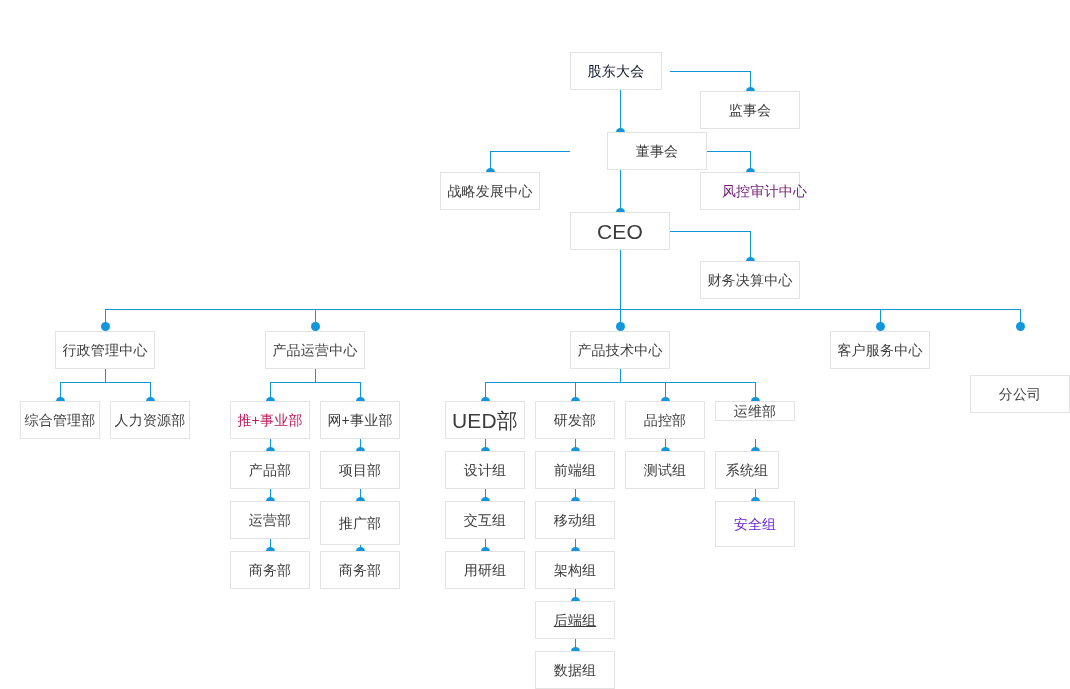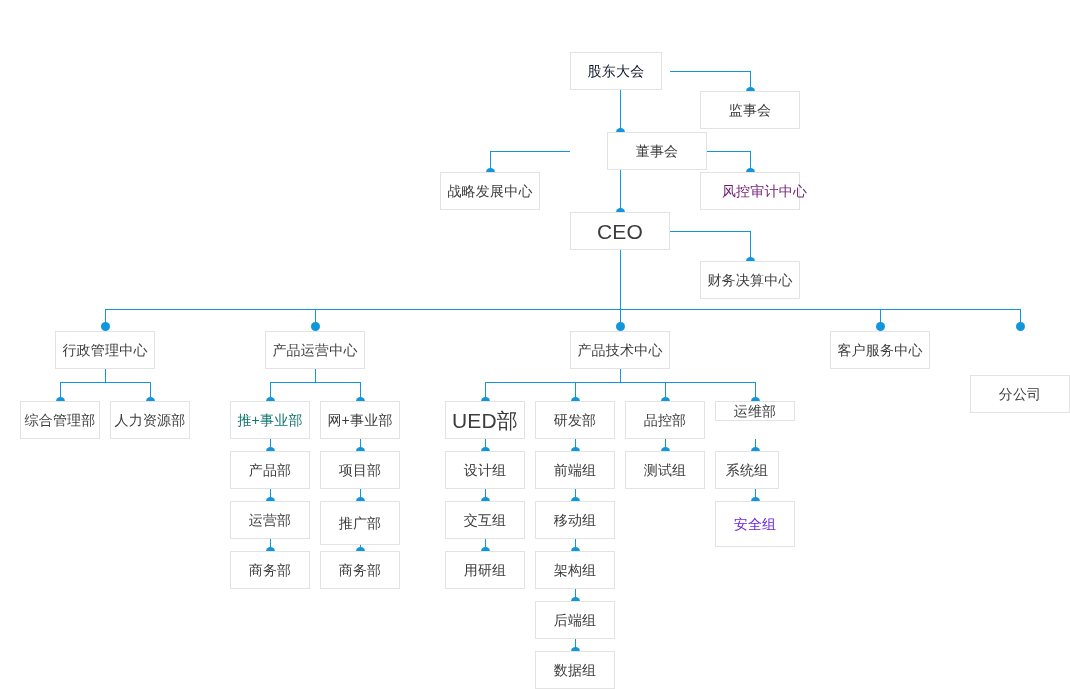--- a/index.html
+++ b/index.html
@@ -155,37 +155,37 @@
       <div class="node" style="left: 700px; top: 172px; width: 100px; height: 38px; border-color: rgb(227, 227, 227); color: #701a75; padding-left: 29px;">风控审计中心</div>
       <div class="node latin" style="left: 570px; top: 212px; width: 100px; height: 38px; border-color: rgb(227, 227, 227); color: rgb(60, 60, 60);">CEO</div>
       <div class="node" style="left: 700px; top: 261px; width: 100px; height: 38px; border-color: rgb(227, 227, 227); color: rgb(60, 60, 60);">财务决算中心</div>
       <div class="node" style="left: 55px; top: 331px; width: 100px; height: 38px; border-color: rgb(227, 227, 227); color: rgb(60, 60, 60);">行政管理中心</div>
       <div class="node" style="left: 265px; top: 331px; width: 100px; height: 38px; border-color: rgb(227, 227, 227); color: rgb(60, 60, 60);">产品运营中心</div>
       <div class="node" style="left: 570px; top: 331px; width: 100px; height: 38px; border-color: rgb(227, 227, 227); color: rgb(60, 60, 60);">产品技术中心</div>
       <div class="node" style="left: 830px; top: 331px; width: 100px; height: 38px; border-color: rgb(227, 227, 227); color: rgb(60, 60, 60);">客户服务中心</div>
       <div class="node" style="left: 970px; top: 331px; width: 100px; height: 38px; border-color: rgb(227, 227, 227); color: rgb(60, 60, 60); margin-top: 44px;">分公司</div>
       <div class="node" style="left: 20px; top: 401px; width: 80px; height: 38px; border-color: rgb(227, 227, 227); color: rgb(60, 60, 60);">综合管理部</div>
       <div class="node" style="left: 110px; top: 401px; width: 80px; height: 38px; border-color: rgb(227, 227, 227); color: rgb(60, 60, 60);">人力资源部</div>
-      <div class="node" style="left: 230px; top: 401px; width: 80px; height: 38px; border-color: rgb(227, 227, 227); color: #0f766e;">推+事业部</div>
+      <div class="node" style="left: 230px; top: 401px; width: 80px; height: 38px; border-color: rgb(227, 227, 227); color: #be185d;">推+事业部</div>
       <div class="node" style="left: 230px; top: 451px; width: 80px; height: 38px; border-color: rgb(227, 227, 227); color: rgb(60, 60, 60);">产品部</div>
       <div class="node" style="left: 230px; top: 501px; width: 80px; height: 38px; border-color: rgb(227, 227, 227); color: rgb(60, 60, 60);">运营部</div>
       <div class="node" style="left: 230px; top: 551px; width: 80px; height: 38px; border-color: rgb(227, 227, 227); color: rgb(60, 60, 60);">商务部</div>
       <div class="node" style="left: 320px; top: 401px; width: 80px; height: 38px; border-color: rgb(227, 227, 227); color: rgb(60, 60, 60);">网+事业部</div>
       <div class="node" style="left: 320px; top: 451px; width: 80px; height: 38px; border-color: rgb(227, 227, 227); color: rgb(60, 60, 60);">项目部</div>
       <div class="node" style="left: 320px; top: 501px; width: 80px; height: 44px; border-color: rgb(227, 227, 227); color: rgb(60, 60, 60);">推广部</div>
       <div class="node" style="left: 320px; top: 551px; width: 80px; height: 38px; border-color: rgb(227, 227, 227); color: rgb(60, 60, 60);">商务部</div>
       <div class="node latin" style="left: 445px; top: 401px; width: 80px; height: 38px; border-color: rgb(227, 227, 227); color: rgb(60, 60, 60);">UED部</div>
       <div class="node" style="left: 445px; top: 451px; width: 80px; height: 38px; border-color: rgb(227, 227, 227); color: rgb(60, 60, 60);">设计组</div>
       <div class="node" style="left: 445px; top: 501px; width: 80px; height: 38px; border-color: rgb(227, 227, 227); color: rgb(60, 60, 60);">交互组</div>
       <div class="node" style="left: 445px; top: 551px; width: 80px; height: 38px; border-color: rgb(227, 227, 227); color: rgb(60, 60, 60);">用研组</div>
       <div class="node" style="left: 535px; top: 401px; width: 80px; height: 38px; border-color: rgb(227, 227, 227); color: rgb(60, 60, 60);">研发部</div>
       <div class="node" style="left: 535px; top: 451px; width: 80px; height: 38px; border-color: rgb(227, 227, 227); color: rgb(60, 60, 60);">前端组</div>
       <div class="node" style="left: 535px; top: 501px; width: 80px; height: 38px; border-color: rgb(227, 227, 227); color: rgb(60, 60, 60);">移动组</div>
       <div class="node" style="left: 535px; top: 551px; width: 80px; height: 38px; border-color: rgb(227, 227, 227); color: rgb(60, 60, 60);">架构组</div>
-      <div class="node" style="left: 535px; top: 601px; width: 80px; height: 38px; border-color: rgb(227, 227, 227); color: rgb(60, 60, 60);">后端组</div>
+      <div class="node" style="left: 535px; top: 601px; width: 80px; height: 38px; border-color: rgb(227, 227, 227); color: rgb(60, 60, 60); text-decoration: underline;">后端组</div>
       <div class="node" style="left: 535px; top: 651px; width: 80px; height: 38px; border-color: rgb(227, 227, 227); color: rgb(60, 60, 60);">数据组</div>
       <div class="node" style="left: 625px; top: 401px; width: 80px; height: 38px; border-color: rgb(227, 227, 227); color: rgb(60, 60, 60);">品控部</div>
       <div class="node" style="left: 625px; top: 451px; width: 80px; height: 38px; border-color: rgb(227, 227, 227); color: rgb(60, 60, 60); text-align: center;">测试组</div>
       <div class="node" style="left: 715px; top: 401px; width: 80px; height: 20px; border-color: rgb(227, 227, 227); color: rgb(60, 60, 60);">运维部</div>
       <div class="node" style="left: 715px; top: 451px; width: 64px; height: 38px; border-color: rgb(227, 227, 227); color: rgb(60, 60, 60);">系统组</div>
       <div class="node" style="left: 715px; top: 501px; width: 80px; height: 46px; border-color: rgb(227, 227, 227); color: #6d28d9;">安全组</div>
     </div>
 </div>
 
 </body></html>

